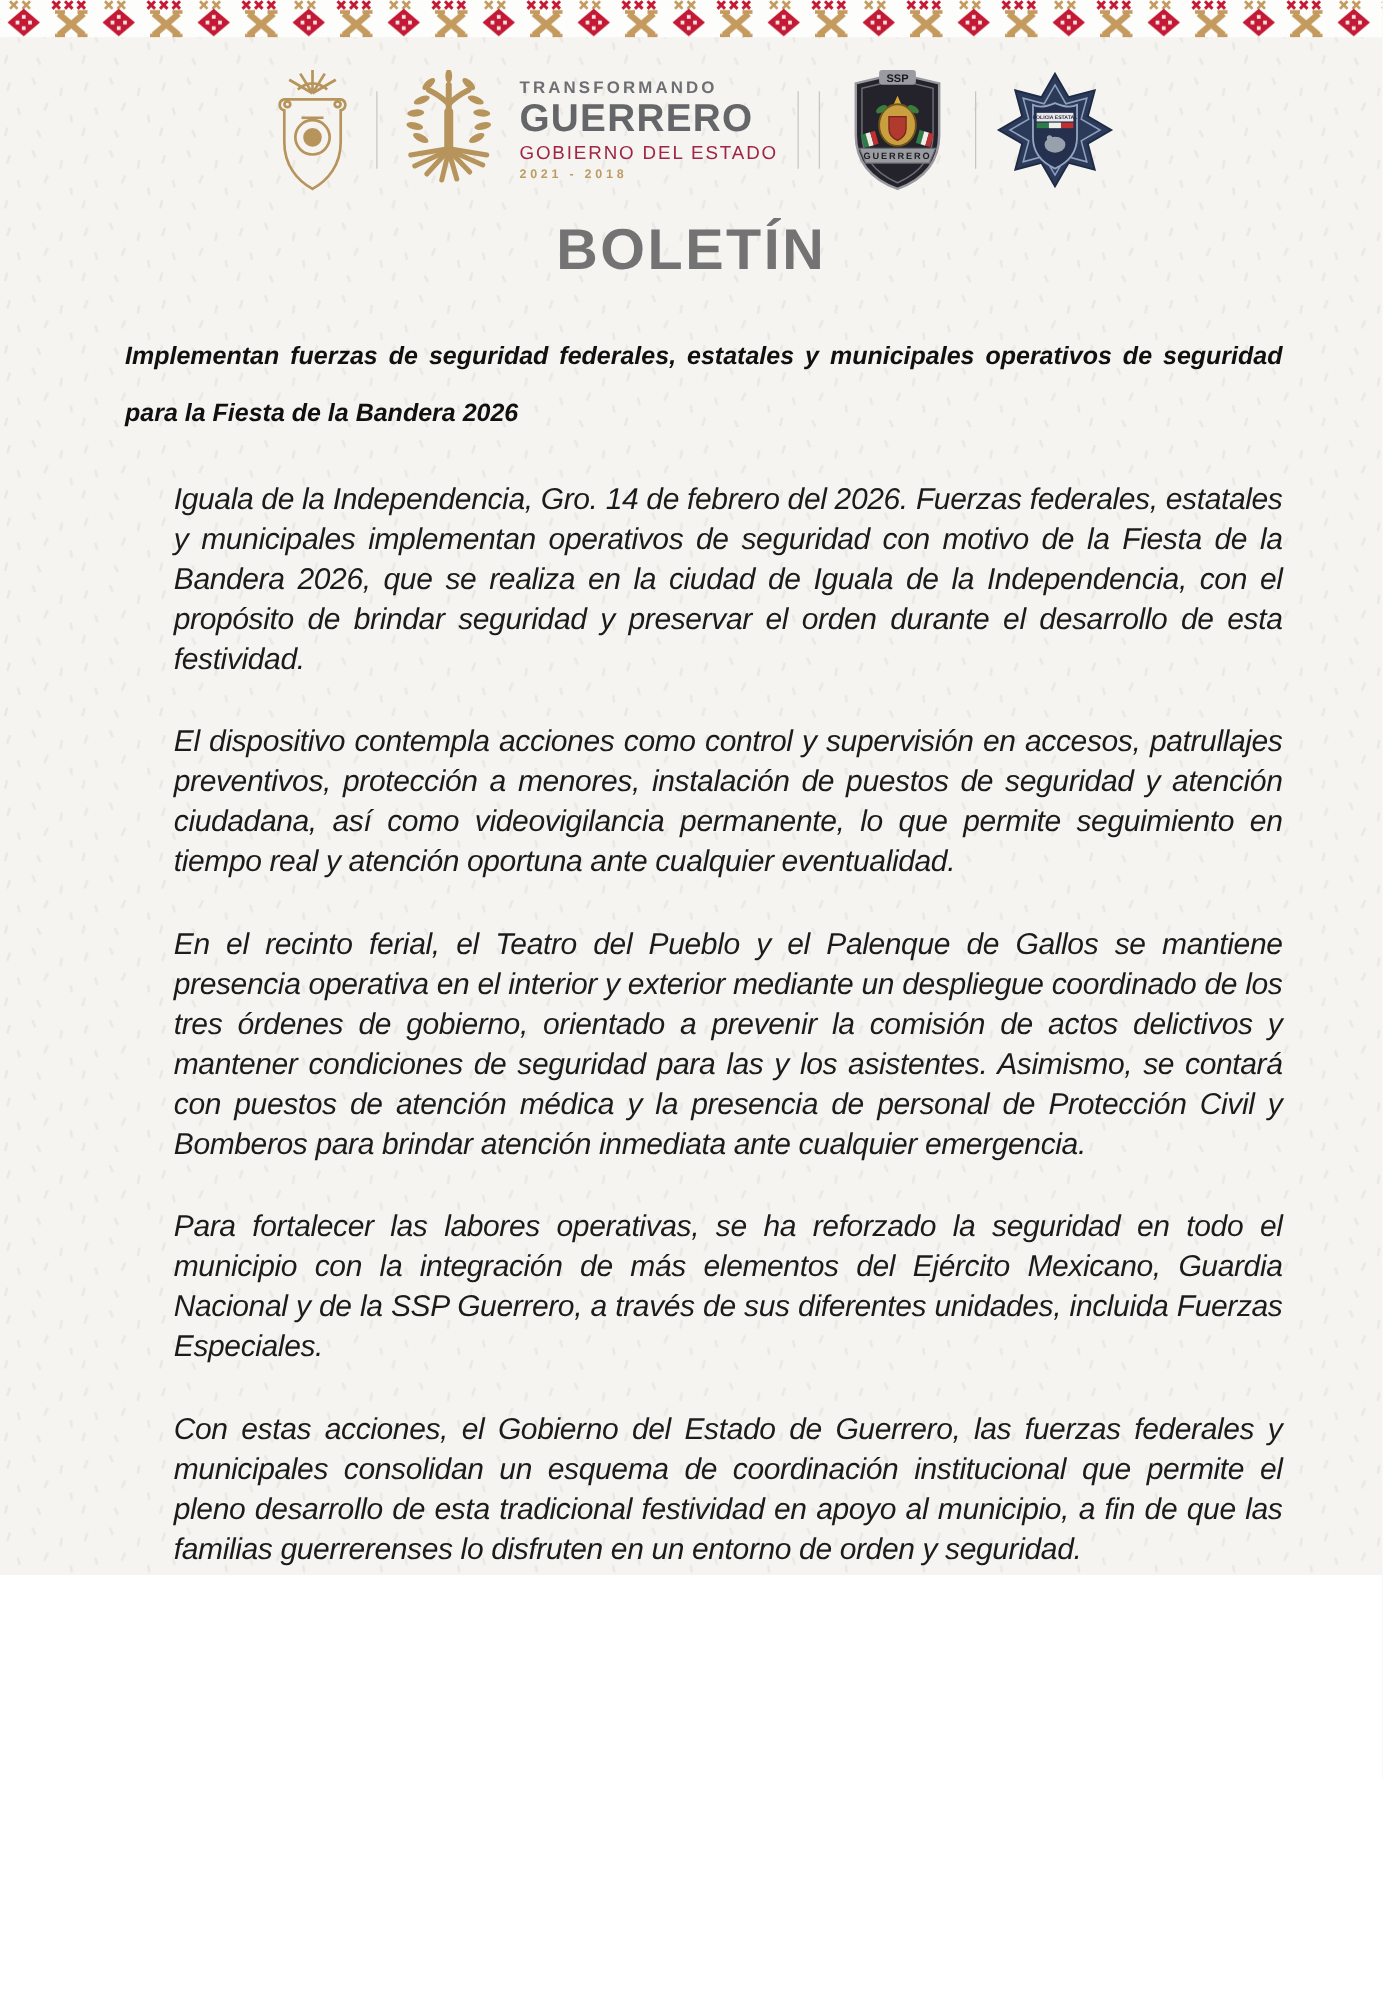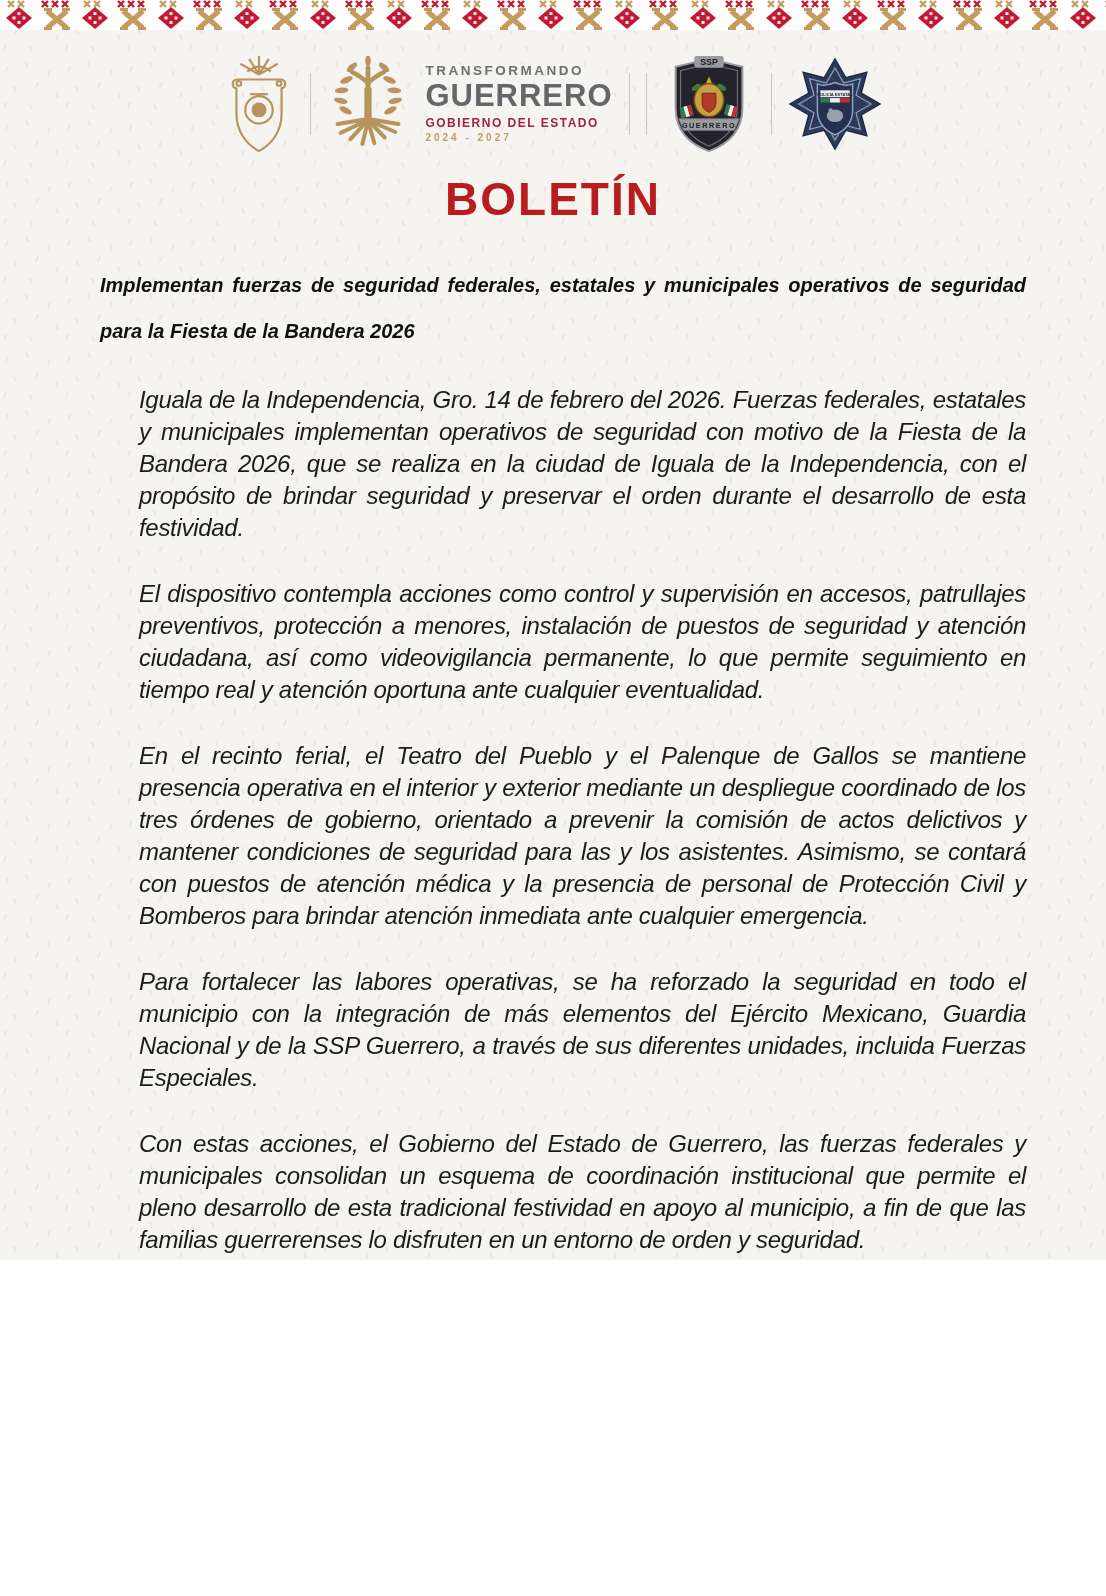--- a/index.html
+++ b/index.html
@@ -18,31 +18,31 @@
   
   .header-row {
     display:flex; justify-content:center; align-items:center;
     gap:16px; margin-top:22px; height:104px;
   }
   .vdiv { width:1px; height:62px; background:#c6c6c6; }
 
   .gov-text { display:flex; flex-direction:column; justify-content:center; line-height:1.05; }
   .gov-tagline { font-size:13.5px; letter-spacing:2.5px; color:#6e6f72; font-weight:600; }
   .gov-state { font-size:31px; font-weight:bold; color:#65666a; letter-spacing:1px; margin-top:2px; }
-  .gov-sub { font-size:12px; font-weight:bold; color:#A02444; letter-spacing:1.5px; margin-top:4px; }
+  .gov-sub { font-size:15px; font-weight:normal; color:#A02444; letter-spacing:1.5px; margin-top:4px; }
   .gov-period { font-size:10px; font-weight:bold; color:#BD9C64; letter-spacing:3px; margin-top:4px; }
 
   .ssp-text { display:flex; flex-direction:column; justify-content:center; line-height:1.05; }
   .ssp-line1 { font-size:12.5px; font-weight:bold; color:#6e6f72; letter-spacing:.5px; }
   .ssp-line2, .ssp-line3 { font-size:21px; font-weight:bold; color:#A02444; letter-spacing:.5px; margin-top:2px; }
   .ssp-line4 { font-size:12.5px; font-weight:bold; color:#6e6f72; margin-top:3px; }
 
   
   .title {
-    text-align:center; color:#b91c1c; font-size:46px; font-weight:800;
+    text-align:center; color:#737373; font-size:46px; font-weight:800;
     letter-spacing:2px; margin:16px 0 0 0;
   }
   .headline {
     margin:36px 80px 0 100px;
     font-size:20px; line-height:46px; font-weight:bold; font-style:italic;
     text-align:justify; color:#101010;
   }
   .bodytext { margin-top:30px;padding-left:39px; }
   .bodytext p {
     margin:0 80px 34px 100px;
@@ -187,21 +187,21 @@
       <div class="vdiv"></div>
 
       <svg class="header-tree" width="82" height="96" viewBox="0 0 100 120" aria-hidden="true">
         <use href="#tree"></use>
       </svg>
 
       <div class="gov-text">
         <span class="gov-tagline">TRANSFORMANDO</span>
         <span class="gov-state">GUERRERO</span>
         <span class="gov-sub">GOBIERNO DEL ESTADO</span>
-        <span class="gov-period">2024 - 2027</span>
+        <span class="gov-period">2021 - 2018</span>
       </div>
 
       <div class="vdiv"></div>
 
 
       <div class="vdiv"></div>
 
       <svg width="92" height="102" viewBox="0 0 92 104" aria-hidden="true">
         <path d="M46,6 L80,14 V56 C80,80 65,93 46,100 C27,93 12,80 12,56 V14 Z" fill="#24222A" stroke="#98989F" stroke-width="2"></path>
         <path d="M17,18 L46,11 L75,18 V55 C75,76 62,88 46,95 C30,88 17,76 17,55 Z" fill="none" stroke="#6E6E76" stroke-width="1.2"></path>

